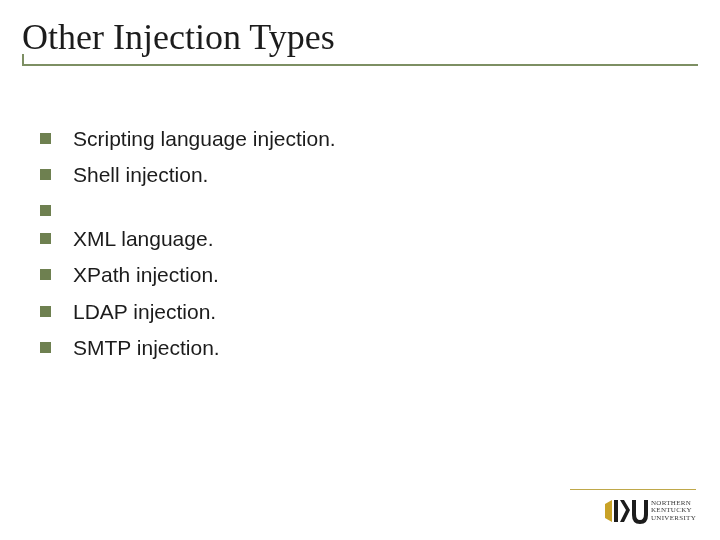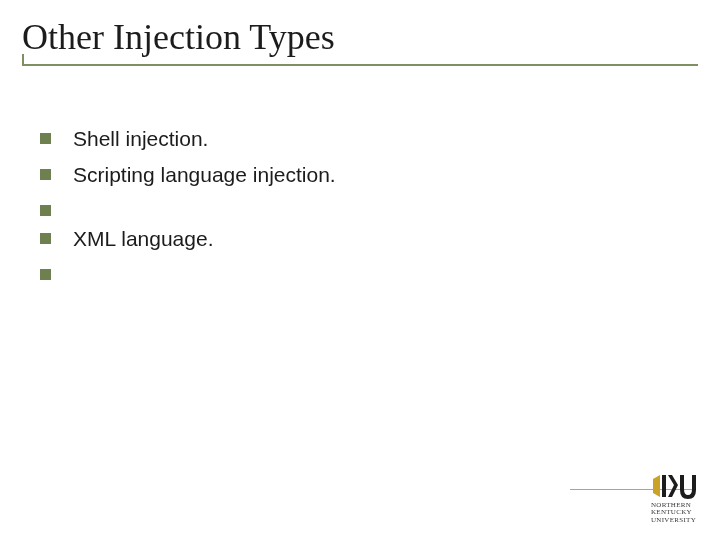--- a/index.html
+++ b/index.html
@@ -72,21 +72,20 @@
     right: 24px;
     bottom: 50px;
     height: 1px;
     width: 126px;
     background: #bfa84a;
   }
   .logo-mark {
     display: flex;
     align-items: center;
     gap: 3px;
-    flex-direction: column;
   }
   .logo-text {
     font-family: Georgia, "Times New Roman", serif;
     font-size: 7px;
     line-height: 1.05;
     color: #3a3a3a;
     letter-spacing: 0.3px;
   }
 </style>
 </head>
@@ -94,35 +93,44 @@
 
 <div class="slide">
   <div class="title-wrap">
     <span class="title-tick"></span>
     <h1 class="title">Other Injection Types</h1>
   </div>
 
   <div class="content">
     <div class="item">
       <span class="bullet"></span>
-      <span class="item-text">Shell injection.</span>
+      <span class="item-text">Scripting language injection.</span>
     </div>
     <div class="item">
       <span class="bullet"></span>
-      <span class="item-text">Scripting language injection.</span>
+      <span class="item-text">Shell injection.</span>
     </div>
     <div class="item">
       <span class="bullet"></span>
     </div>
     <div class="item">
       <span class="bullet"></span>
       <span class="item-text">XML language.</span>
     </div>
     <div class="item">
       <span class="bullet"></span>
+      <span class="item-text">XPath injection.</span>
+    </div>
+    <div class="item">
+      <span class="bullet"></span>
+      <span class="item-text">LDAP injection.</span>
+    </div>
+    <div class="item">
+      <span class="bullet"></span>
+      <span class="item-text">SMTP injection.</span>
     </div>
   </div>
 
   <div class="footer-rule"></div>
 
   <div class="footer">
     <div class="logo-mark">
       <svg width="44" height="26" viewBox="0 0 44 26">
         <path d="M1 6 L8 2 L8 24 L1 20 Z" fill="#c9a227"></path>
         <path d="M10 2 L14 2 L14 24 L10 24 Z" fill="#1c1c1c"></path>

